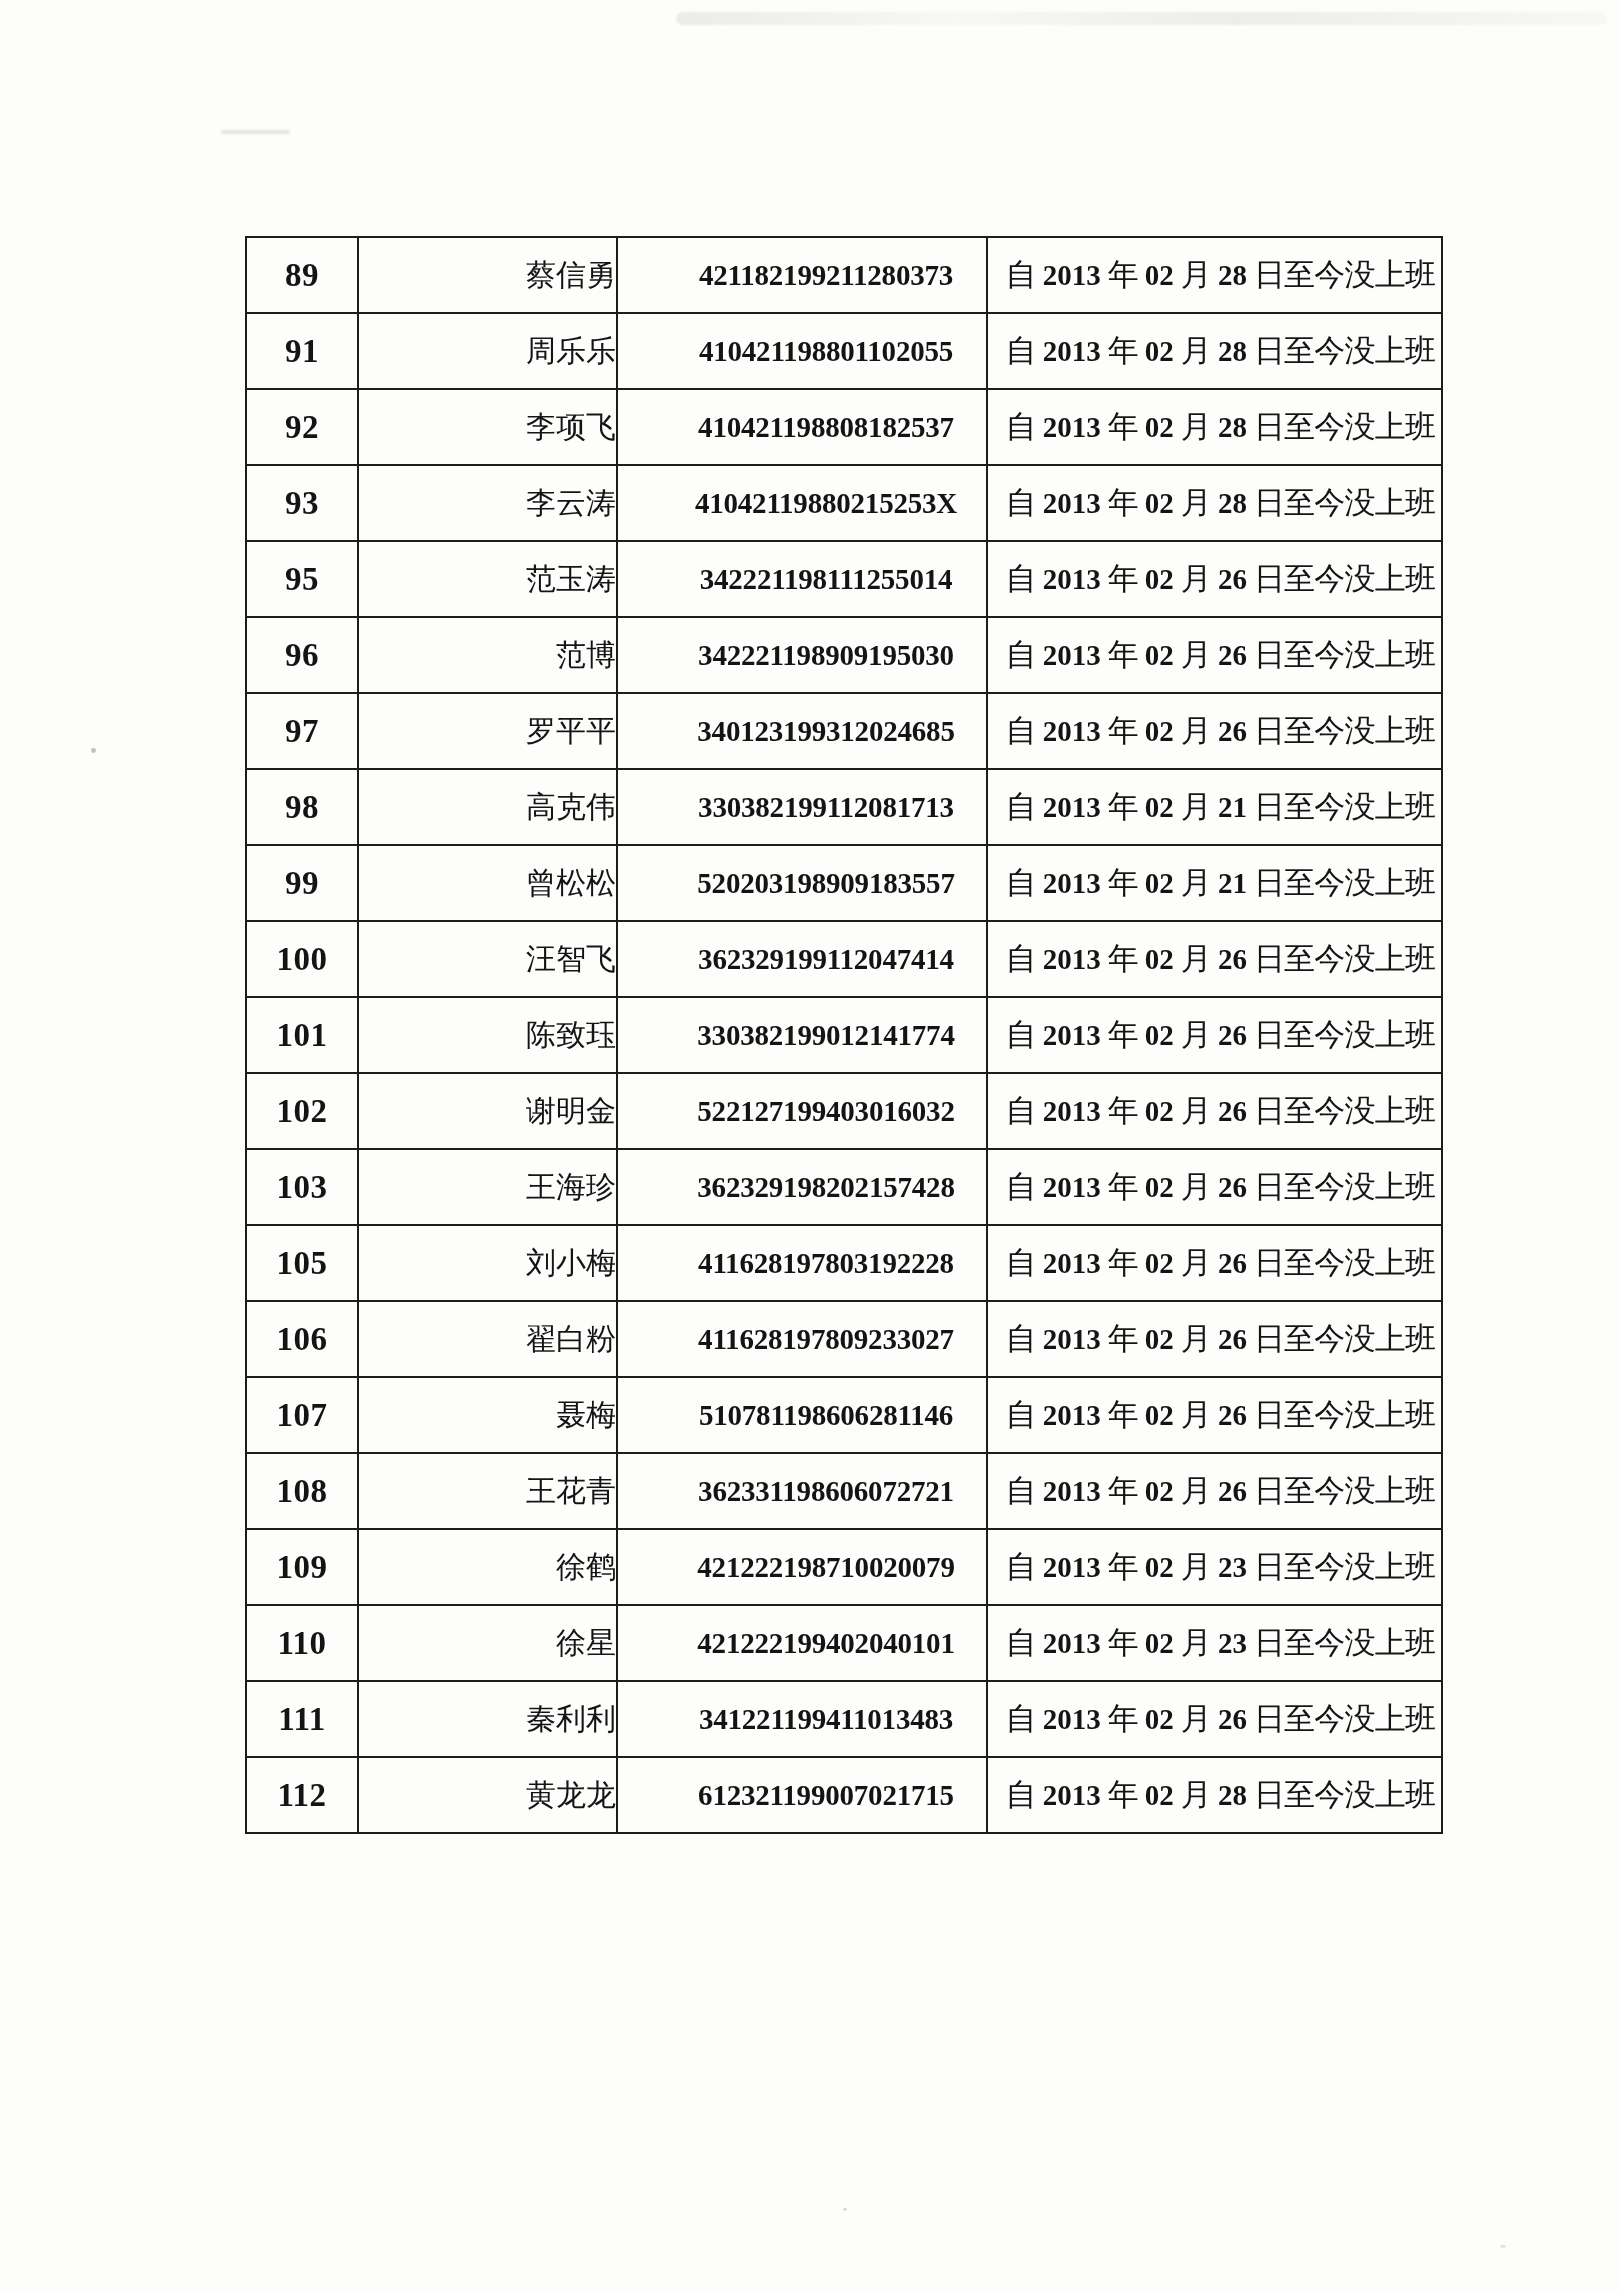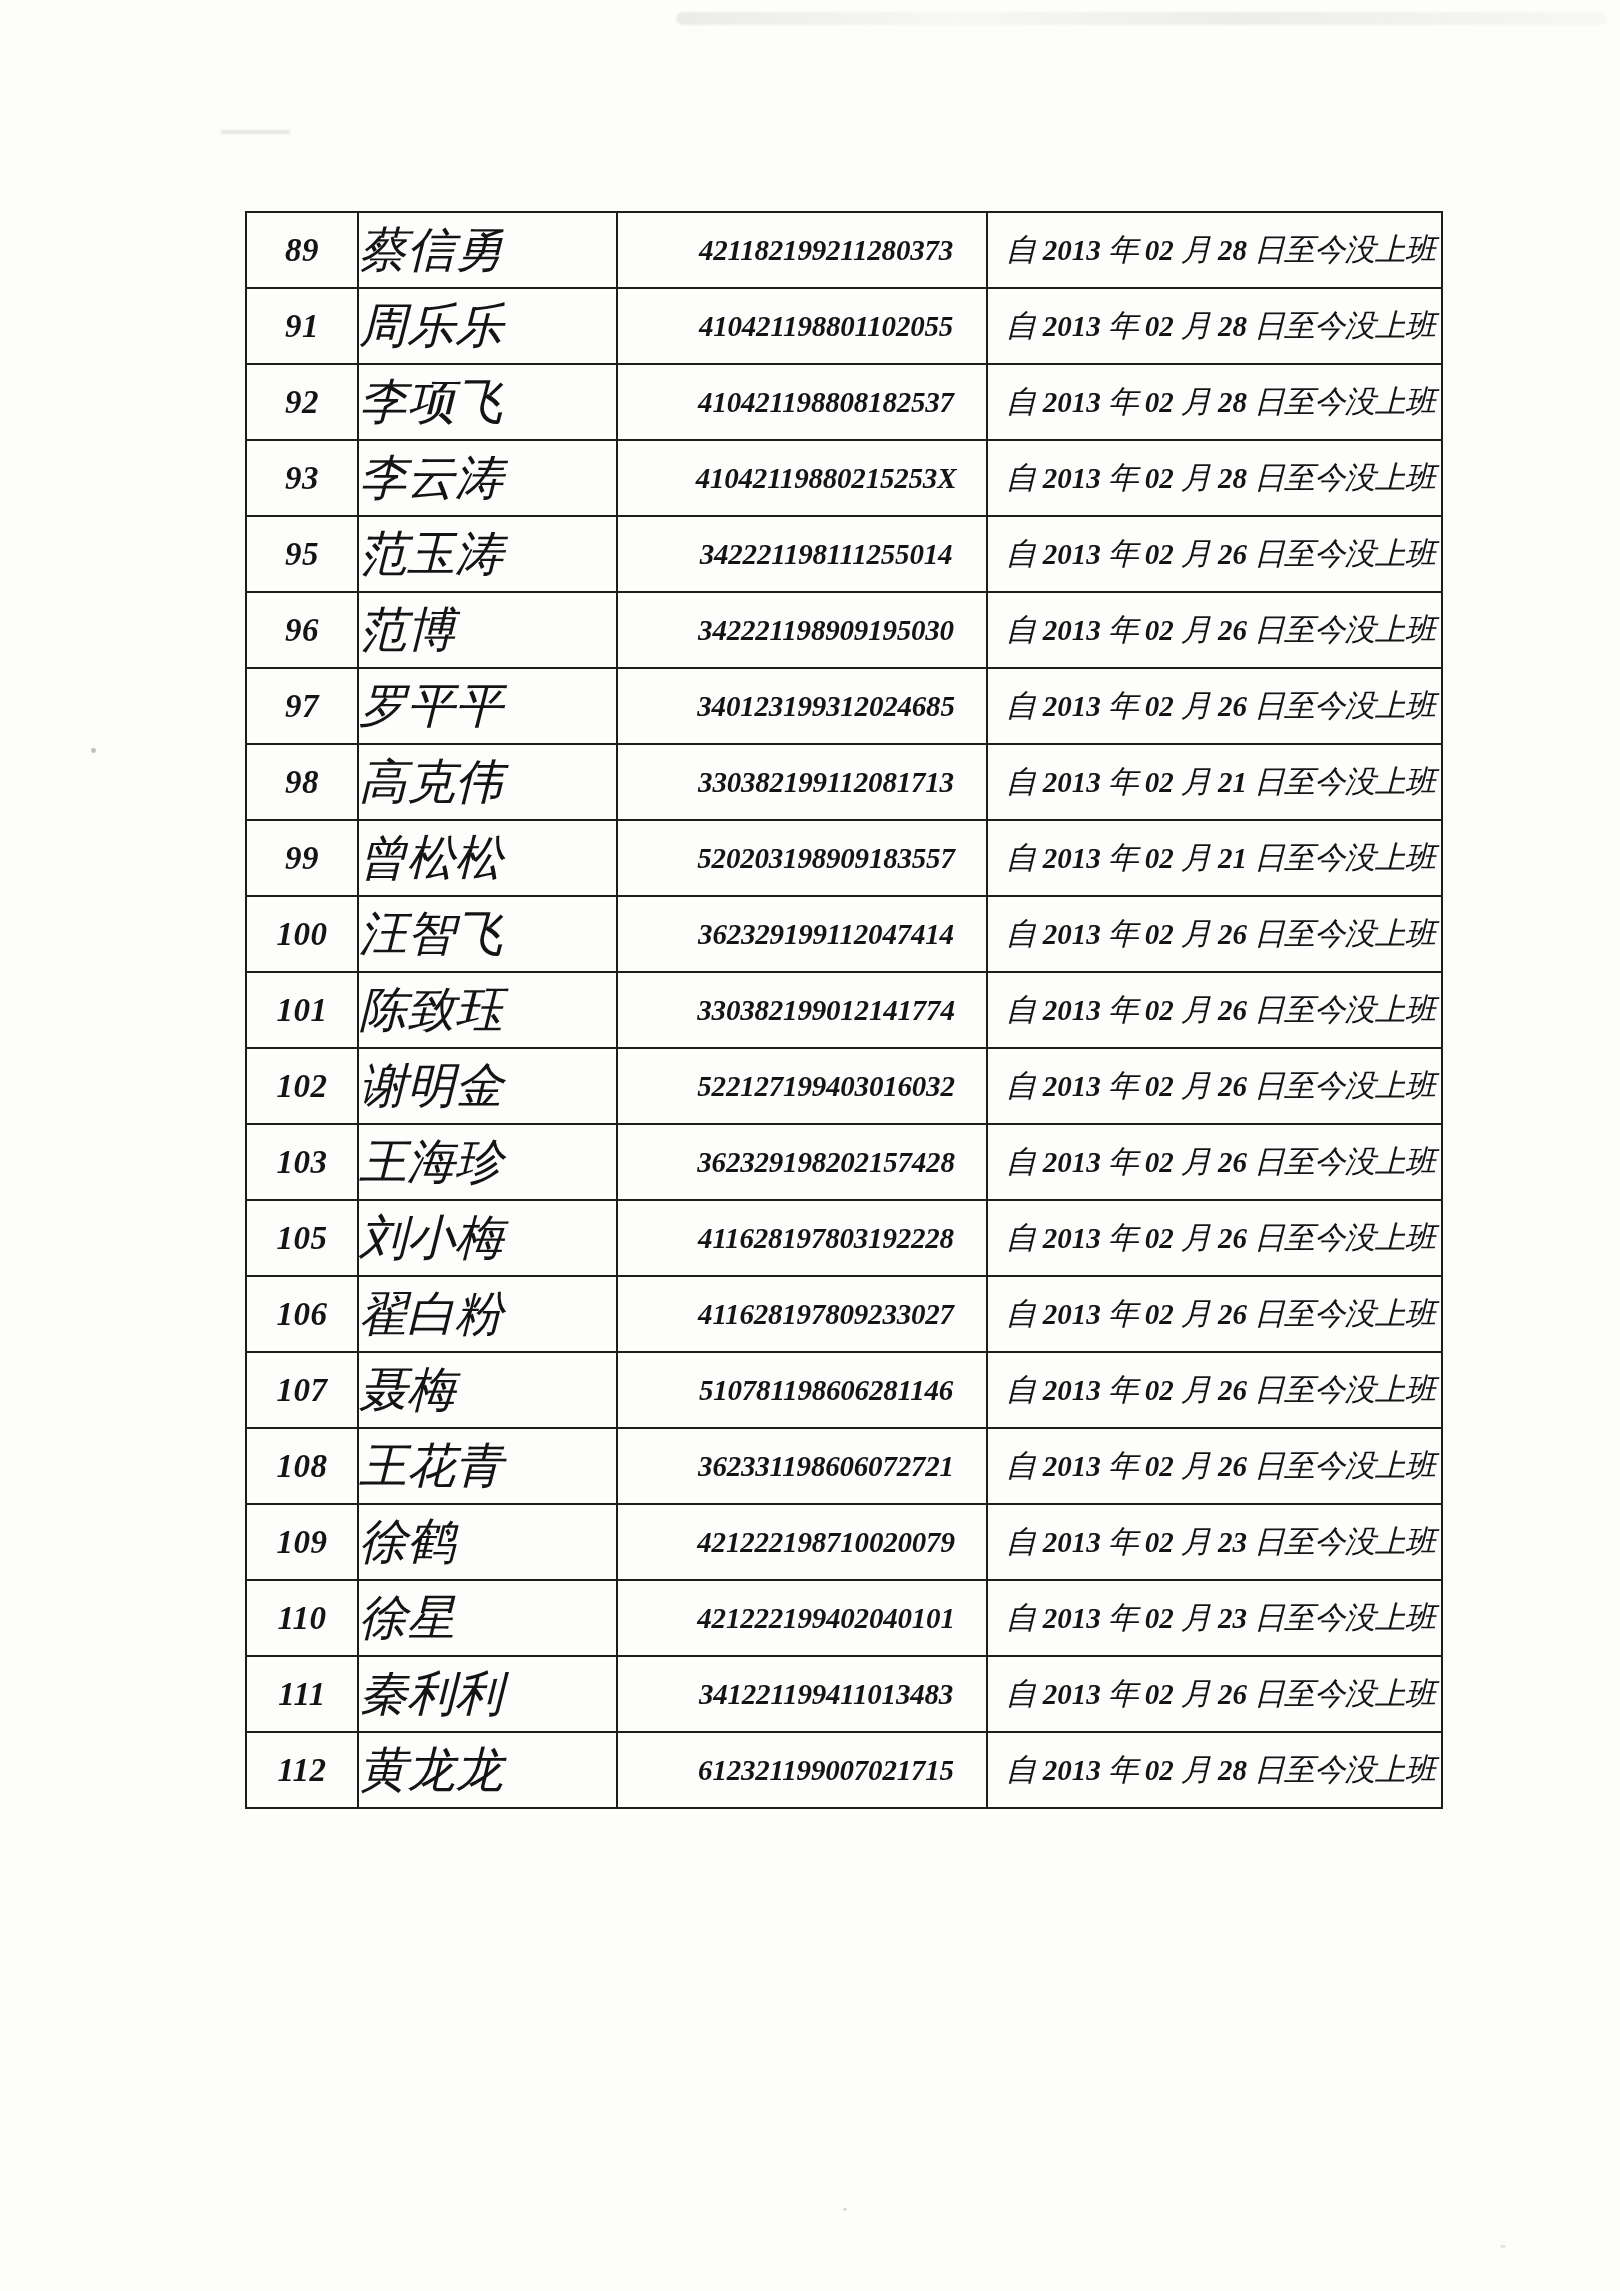--- a/index.html
+++ b/index.html
@@ -26,25 +26,24 @@
     background: rgba(160,160,155,.25); border-radius: 2.9px; filter: blur(1px);
   }
   .speck-a { position: absolute; left: 91px; top: 748px; width: 4.9px; height: 4.9px;
     background: rgba(120,120,115,.45); border-radius: 50%; }
   .speck-b { position: absolute; left: 843px; top: 2208px; width: 3.9px; height: 2.9px;
     background: rgba(150,150,145,.35); border-radius: 50%; }
   .speck-c { position: absolute; left: 1500px; top: 2245px; width: 5.9px; height: 2.9px;
     background: rgba(170,170,165,.3); border-radius: 50%; }
 
   table.roster {
-    position: absolute; left: 245px; top: 211px;
+    position: absolute; left: 245px; top: 236px;
     width: 1196px;
     border-collapse: collapse;
     table-layout: fixed;
-    font-style: italic;
   }
   table.roster td {
     border: 2px solid #1e1d1b;
     height: 76px;
     vertical-align: middle;
     white-space: nowrap;
     overflow: hidden;
   }
   table.roster { border: 2.9px solid #1b1a18; }
   col.c-no     { width: 112px; }
@@ -52,22 +51,22 @@
   col.c-id     { width: 370px; }
   col.c-status { width: 455px; }
 
   td.col-no {
     text-align: center;
     font-weight: bold;
     font-size: 33px;
     letter-spacing: 0.5px;
   }
   td.col-name {
-    text-align: left;
-    font-size: 48px;
+    text-align: right;
+    font-size: 30px;
     font-weight: 500;
   }
   td.col-id {
     text-align: center;
     font-weight: bold;
     font-size: 29px;
     letter-spacing: -0.2px;
     padding-left: 48px;
   }
   td.col-status {

